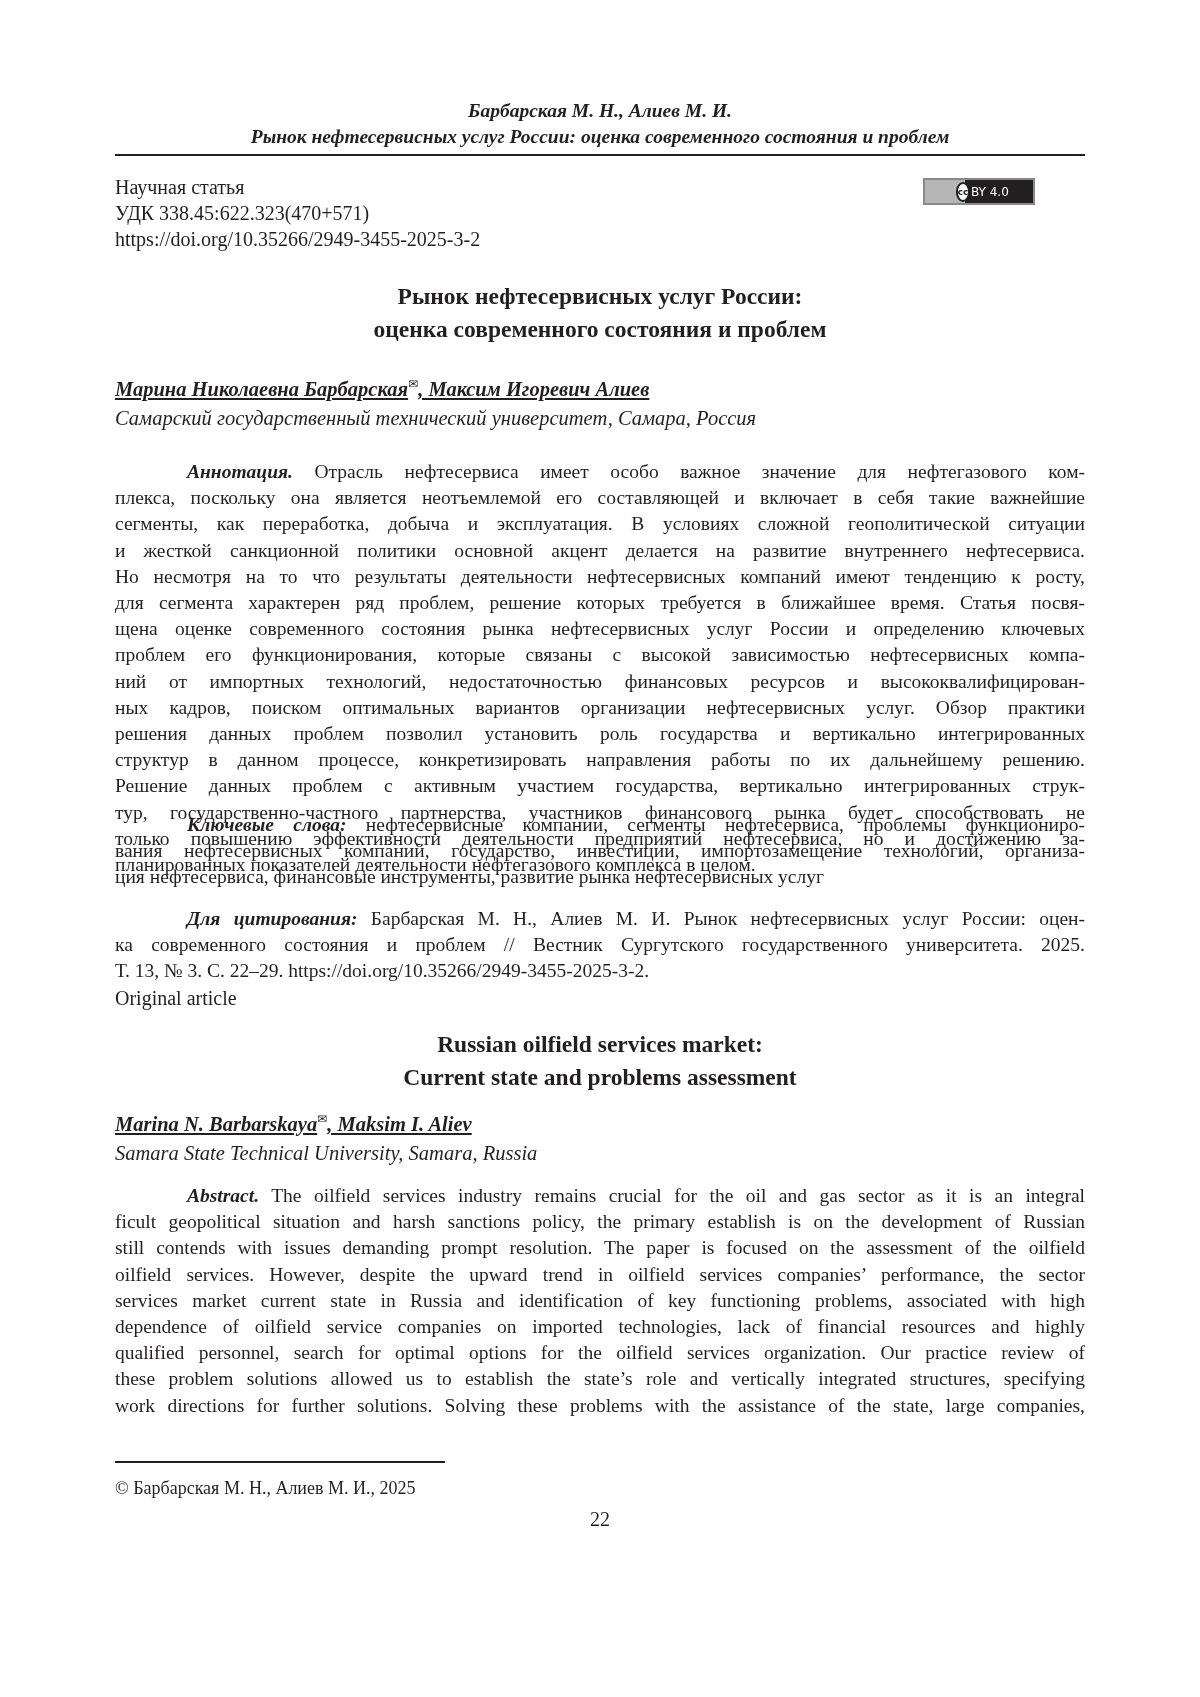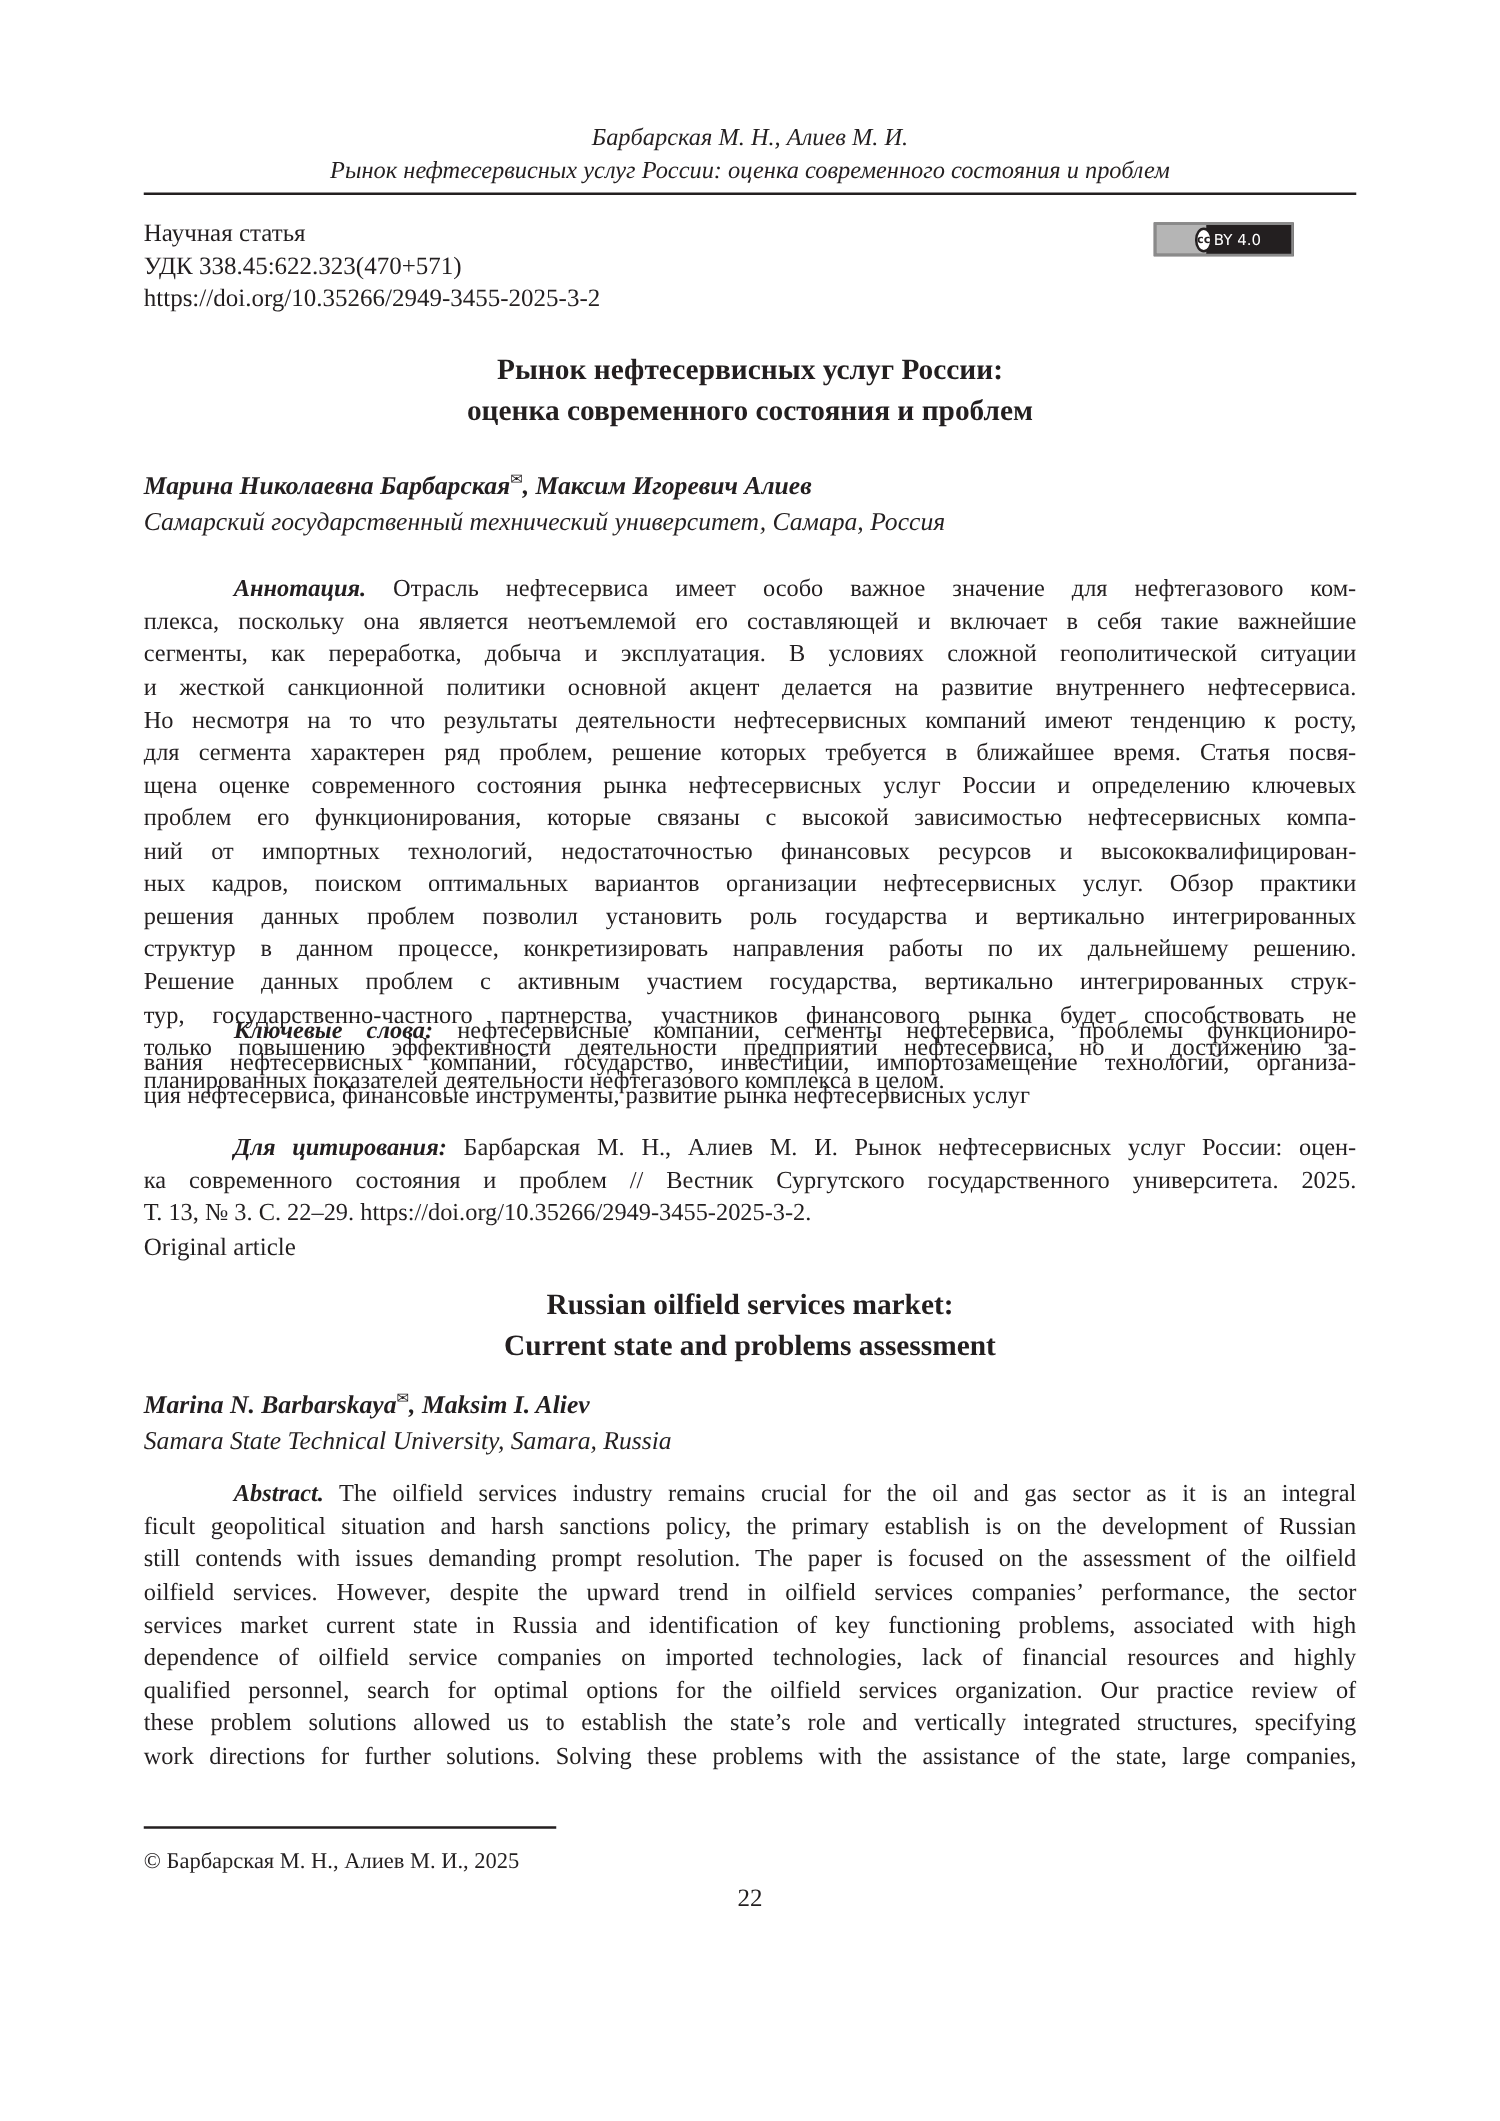--- a/index.html
+++ b/index.html
@@ -1,27 +1,27 @@
 <!DOCTYPE html>
 <html><head>
 <meta charset="utf-8">
 <style>
   html, body { margin: 0; padding: 0; background: #ffffff; }
   body { width: 1200px; height: 1697px; position: relative; overflow: hidden; color: #231f20; font-family: "Liberation Serif", serif; }
   .page { position: absolute; left: 115px; top: 0; width: 970px; }
-  .running-head { position: absolute; top: 98px; left: 0; width: 970px; text-align: center; font-style: italic; font-size: 19.5px; line-height: 26px; }
+  .running-head { position: absolute; top: 98px; left: 0; width: 970px; text-align: center; font-style: italic; font-size: 19.5px; line-height: 26px; font-weight: bold; }
   .head-rule { position: absolute; top: 154px; left: 0; width: 970px; height: 0; border-top: 2.5px solid #231f20; }
   .meta { position: absolute; top: 174px; left: 0; font-size: 20px; line-height: 26px; }
   .cc-badge { position: absolute; top: 178px; left: 808px; width: 112px; height: 27px; border: 2px solid #8a8a8a; background: #231f20; box-sizing: border-box; display: flex; align-items: center; }
   .cc-left { width: 40px; height: 100%; background: #b5b5b5; display: flex; align-items: center; justify-content: center; }
   .cc-circle { width: 20px; height: 20px; border-radius: 50%; background: #fff; border: 2px solid #231f20; box-sizing: border-box; font-family: "DejaVu Sans", sans-serif; font-size: 9px; font-weight: bold; display: flex; align-items: center; justify-content: center; color: #231f20; margin-left: 36px; }
   .cc-text { color: #ffffff; font-family: "DejaVu Sans", sans-serif; font-size: 12px; padding-left: 6px; }
   .title { position: absolute; left: 0; width: 970px; text-align: center; font-weight: bold; font-size: 23.5px; line-height: 33px; }
   .title-ru { top: 280px; }
-  .authors { position: absolute; left: 0; font-style: italic; font-weight: bold; font-size: 20.5px; line-height: 28px; }
+  .authors { position: absolute; left: 0; font-style: italic; font-weight: bold; font-size: 20.5px; line-height: 28px; text-decoration: underline; }
   .authors-ru { top: 375px; }
   .affil { position: absolute; left: 0; font-style: italic; font-size: 20.5px; line-height: 28px; }
   .affil-ru { top: 404px; }
   .mail-icon { display: inline-block; font-size: 12px; vertical-align: super; font-style: normal; font-weight: normal; line-height: 1; }
   .para { position: absolute; left: 0; width: 970px; font-size: 19.5px; line-height: 26.2px; text-align: justify; font-family: Liberation Serif, serif; }
   .para .line { display: block; text-align: justify; text-align-last: justify; white-space: nowrap; }
   .para .line.last { text-align-last: left; }
   .para .line.indent { padding-left: 72px; }
   .lbl { font-style: italic; font-weight: bold; }
   .abstract-ru { top: 459px; }

